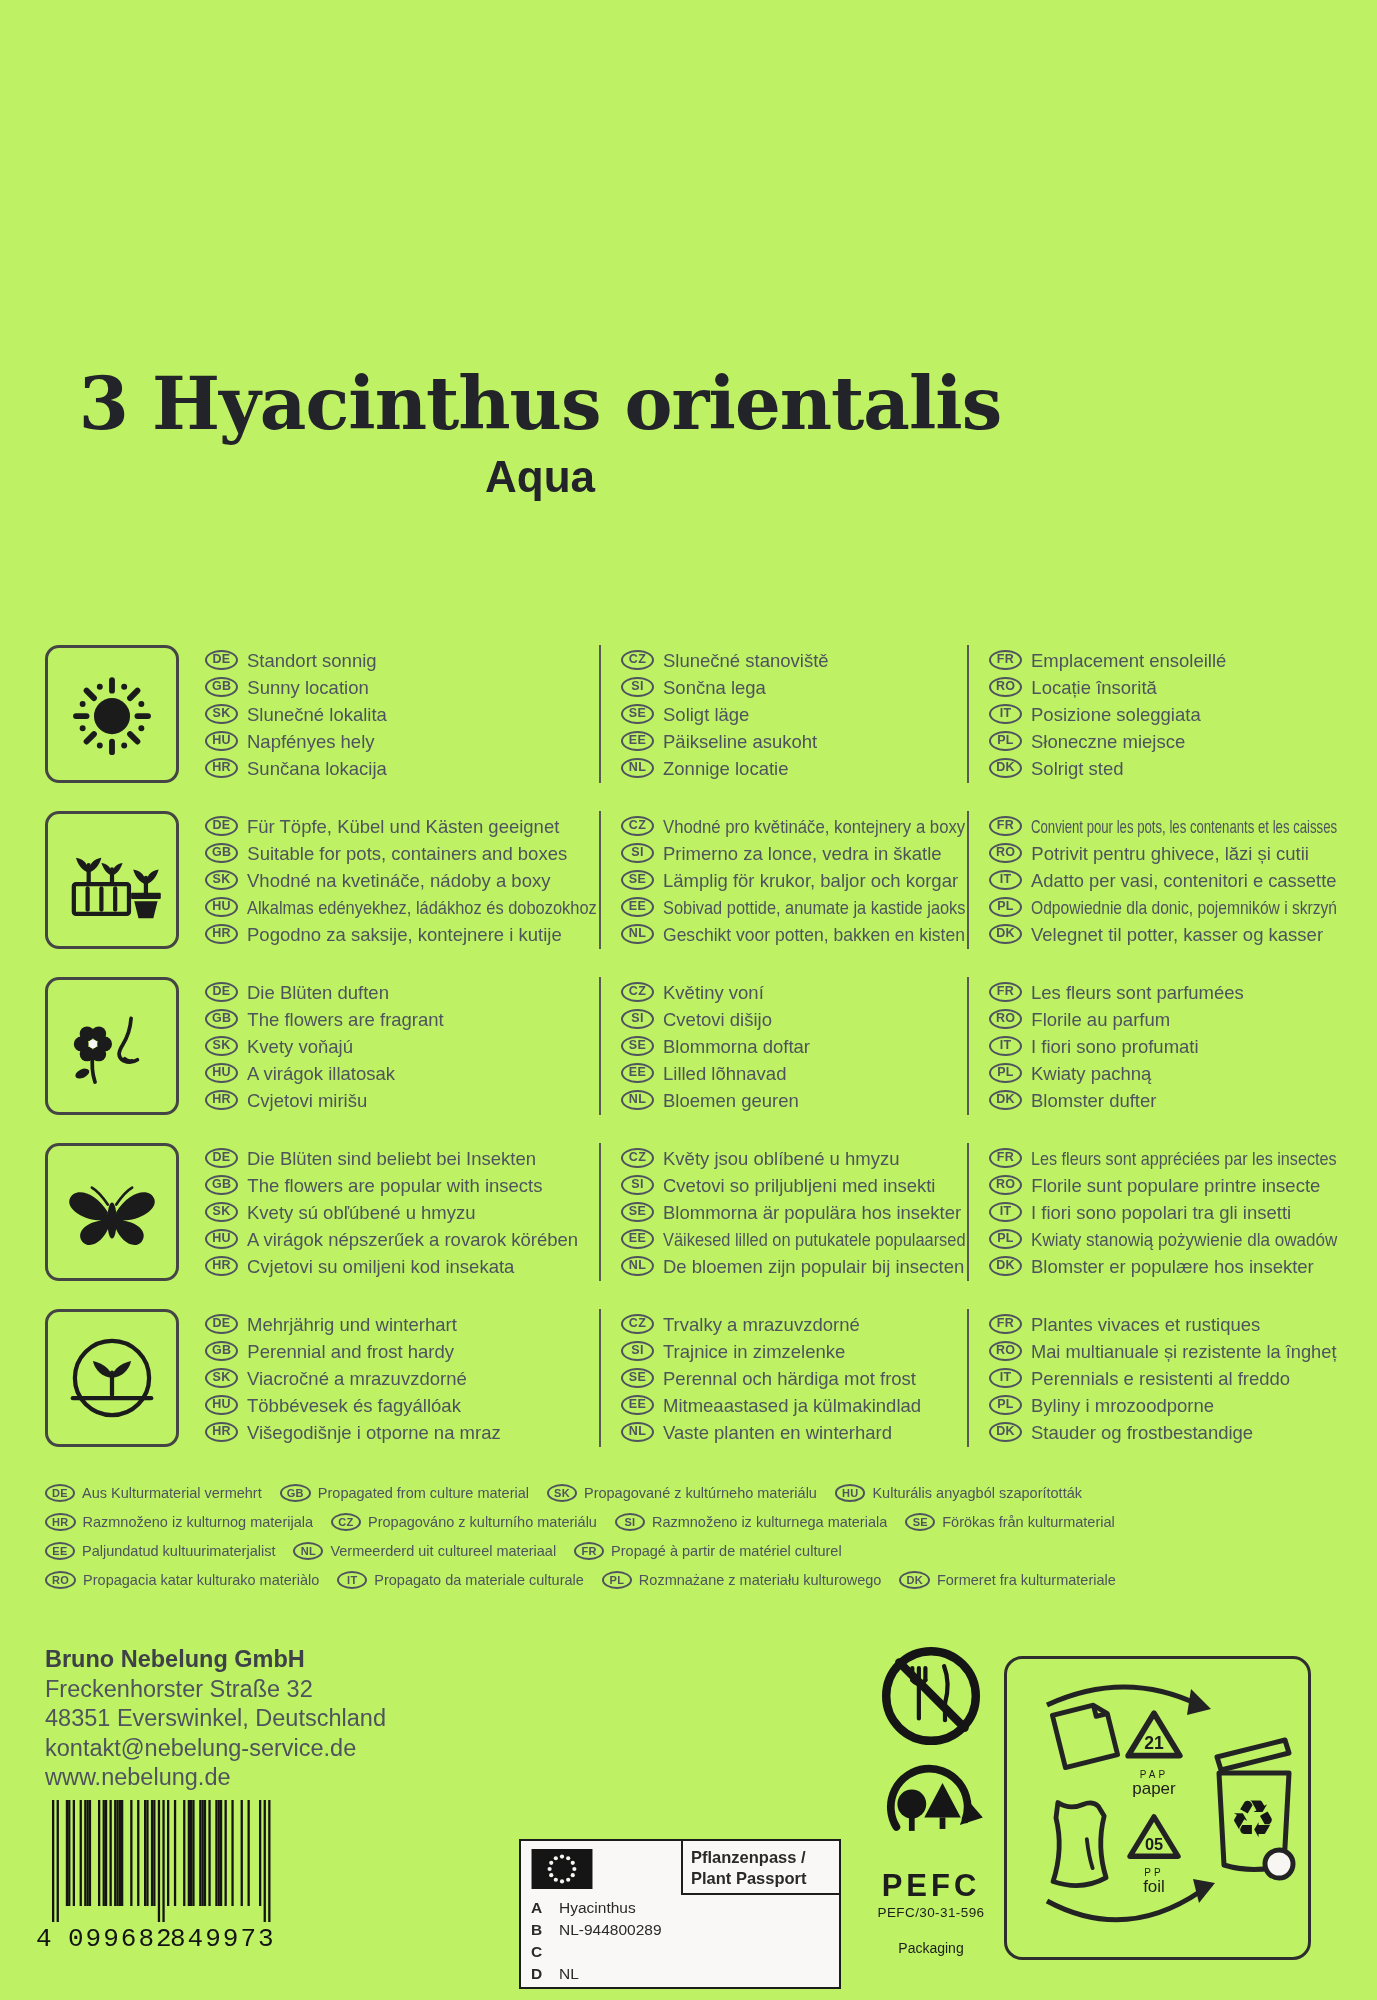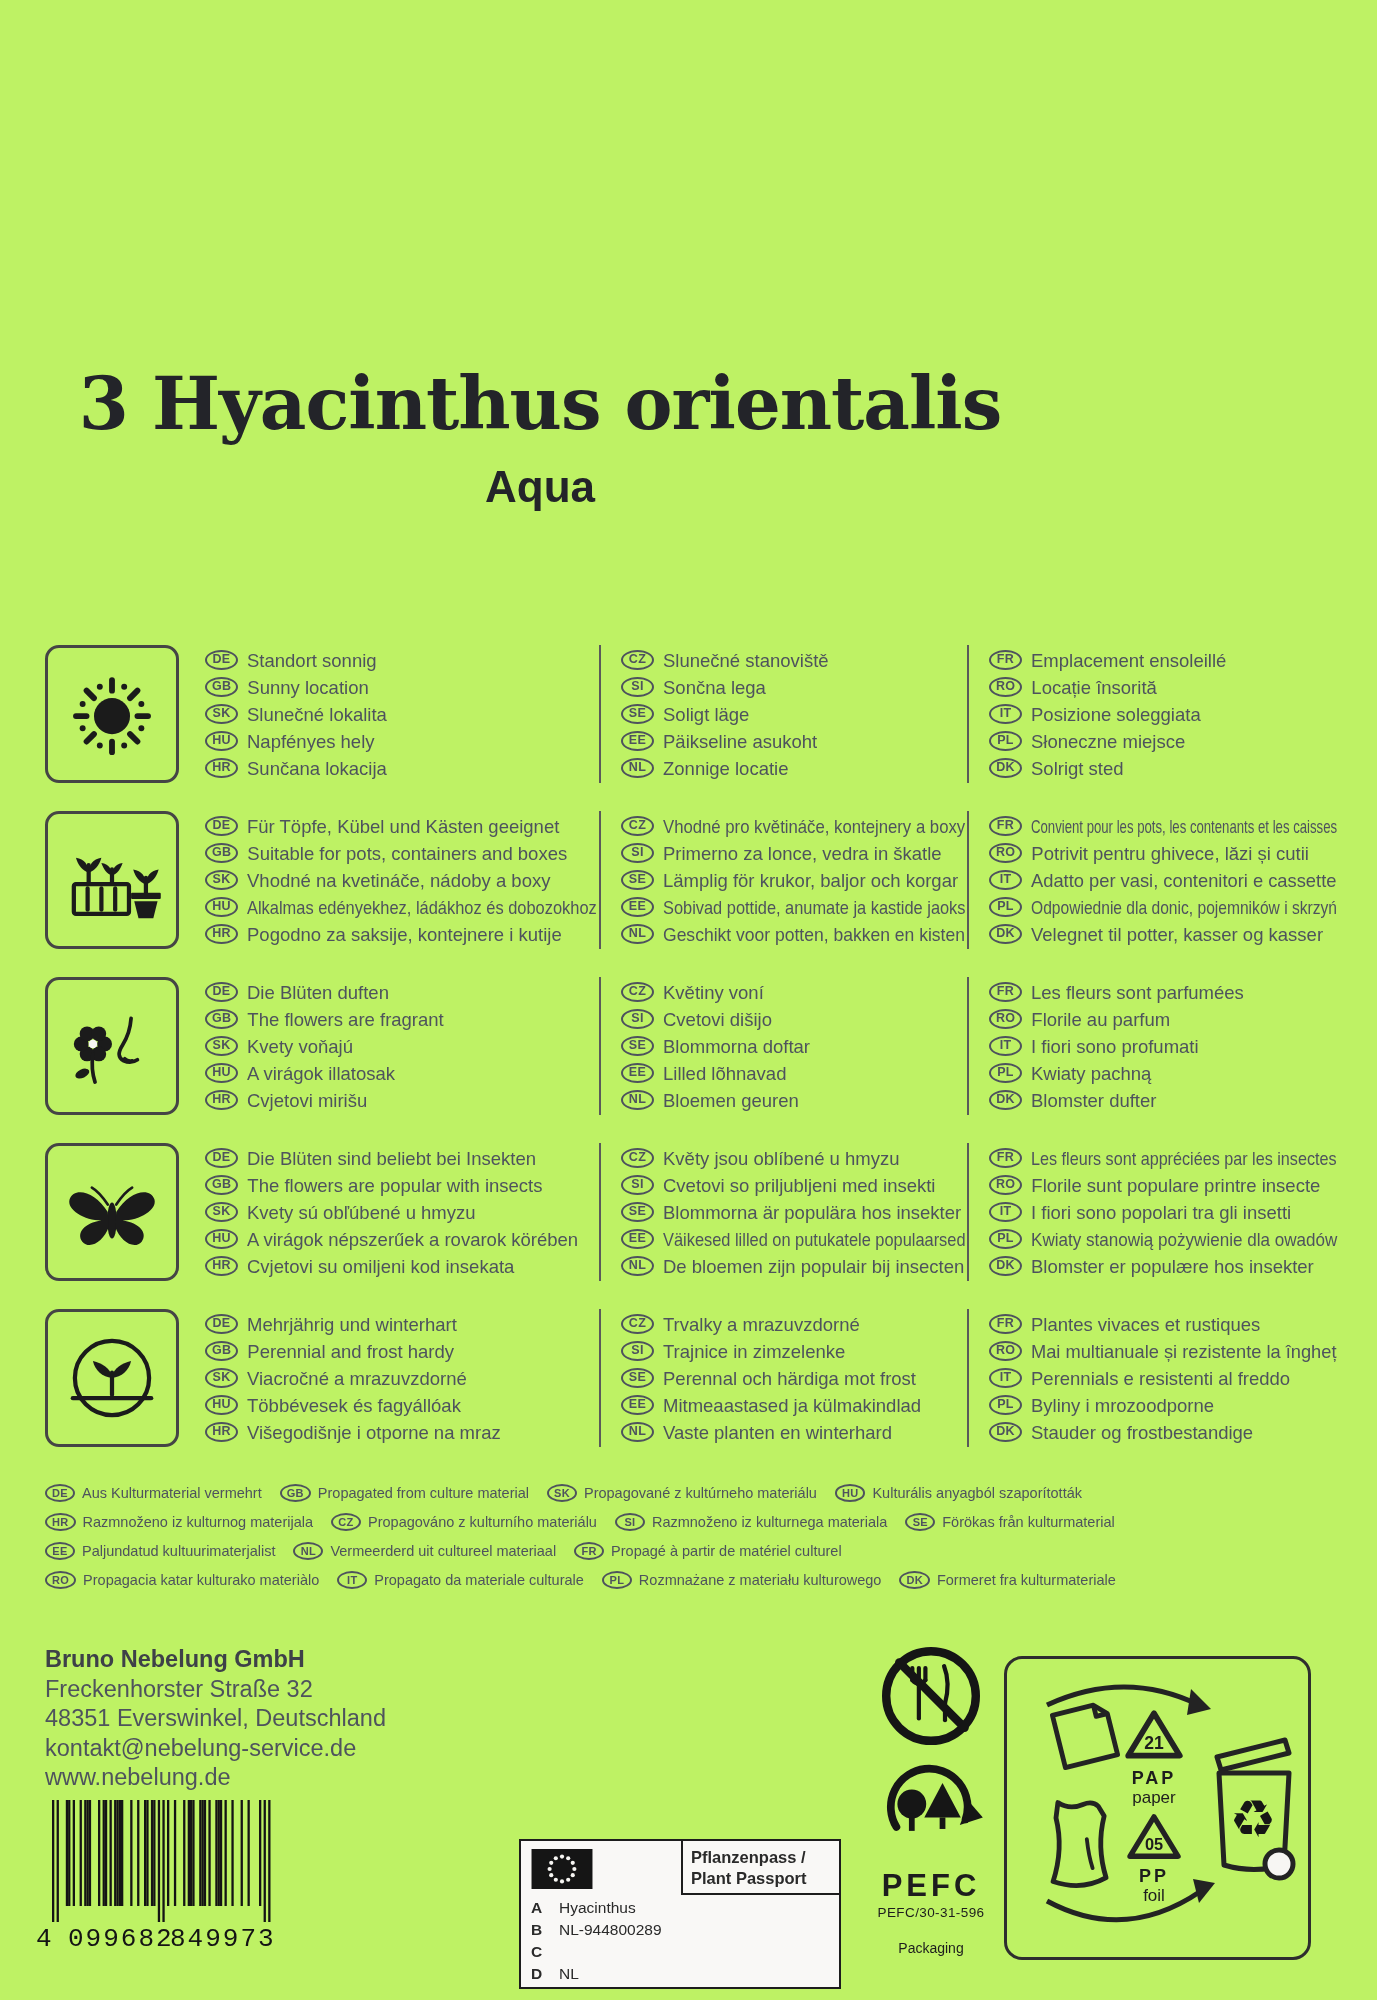--- a/index.html
+++ b/index.html
@@ -3,21 +3,21 @@
 <meta charset="utf-8">
 <style>
   html,body{margin:0;padding:0;background:#e8e6e2;}
   .page{position:relative;width:1377px;height:2000px;background:#bef264;
         font-family:"Liberation Sans",sans-serif;color:#4e535d;overflow:hidden;}
 
   
   .title-block{position:absolute;top:366px;left:0;width:1080px;text-align:center;color:#232429;}
   .product-title{font-family:"DejaVu Serif",serif;font-weight:bold;font-size:72px;
                  margin:0;letter-spacing:-1px;line-height:1.05;}
-  .product-variant{font-size:44px;font-weight:bold;margin:20px 0 0;font-family:"Liberation Sans",sans-serif;}
+  .product-variant{font-size:44px;font-weight:bold;margin:10px 0 0;font-family:"Liberation Sans",sans-serif;}
 
   
   .features{position:absolute;top:645px;left:45px;display:flex;flex-direction:column;gap:28px;}
   .feature-row{display:flex;align-items:stretch;}
   .icon-box{width:128px;height:132px;border:3.5px solid #454545;border-radius:14px;
             display:flex;align-items:center;justify-content:center;flex:0 0 auto;box-sizing:content-box;}
   .icon-box svg{width:106px;height:106px;}
   .lang-col{display:flex;flex-direction:column;justify-content:center;box-sizing:border-box;}
   .col-0{width:420px;padding-left:26px;}
   .col-1{width:368px;padding-left:20px;border-left:2px solid #5a5a5a;}
@@ -57,21 +57,21 @@
   .pefc-block{position:absolute;left:856px;top:1640px;width:150px;text-align:center;color:#1d1d1d;}
   .pefc-name{font-size:31px;font-weight:bold;letter-spacing:4px;line-height:1;margin-top:14px;}
   .pefc-license{font-size:13.5px;margin-top:4px;letter-spacing:.4px;}
   .pefc-pack{font-size:14px;margin-top:20px;}
 
   
   .recycle-box{position:absolute;left:1004px;top:1656px;width:307px;height:304px;
                border:3px solid #2e2e2e;border-radius:18px;box-sizing:border-box;color:#1d1d1d;padding-left:41px;}
   .recycle-box .abs{position:absolute;}
   .r-label{position:absolute;text-align:center;color:#1d1d1d;line-height:1.1;}
-  .r-mat{font-weight:bold;font-size:18px;letter-spacing:3px;}
+  .r-mat{font-weight:normal;font-size:10px;letter-spacing:3px;}
   .r-sub{font-size:17px;}
 </style>
 </head>
 <body>
 
 <div class="page">
 
   <div class="title-block">
     <h1 class="product-title">3 Hyacinthus orientalis</h1>
     <div class="product-variant">Aqua</div>

